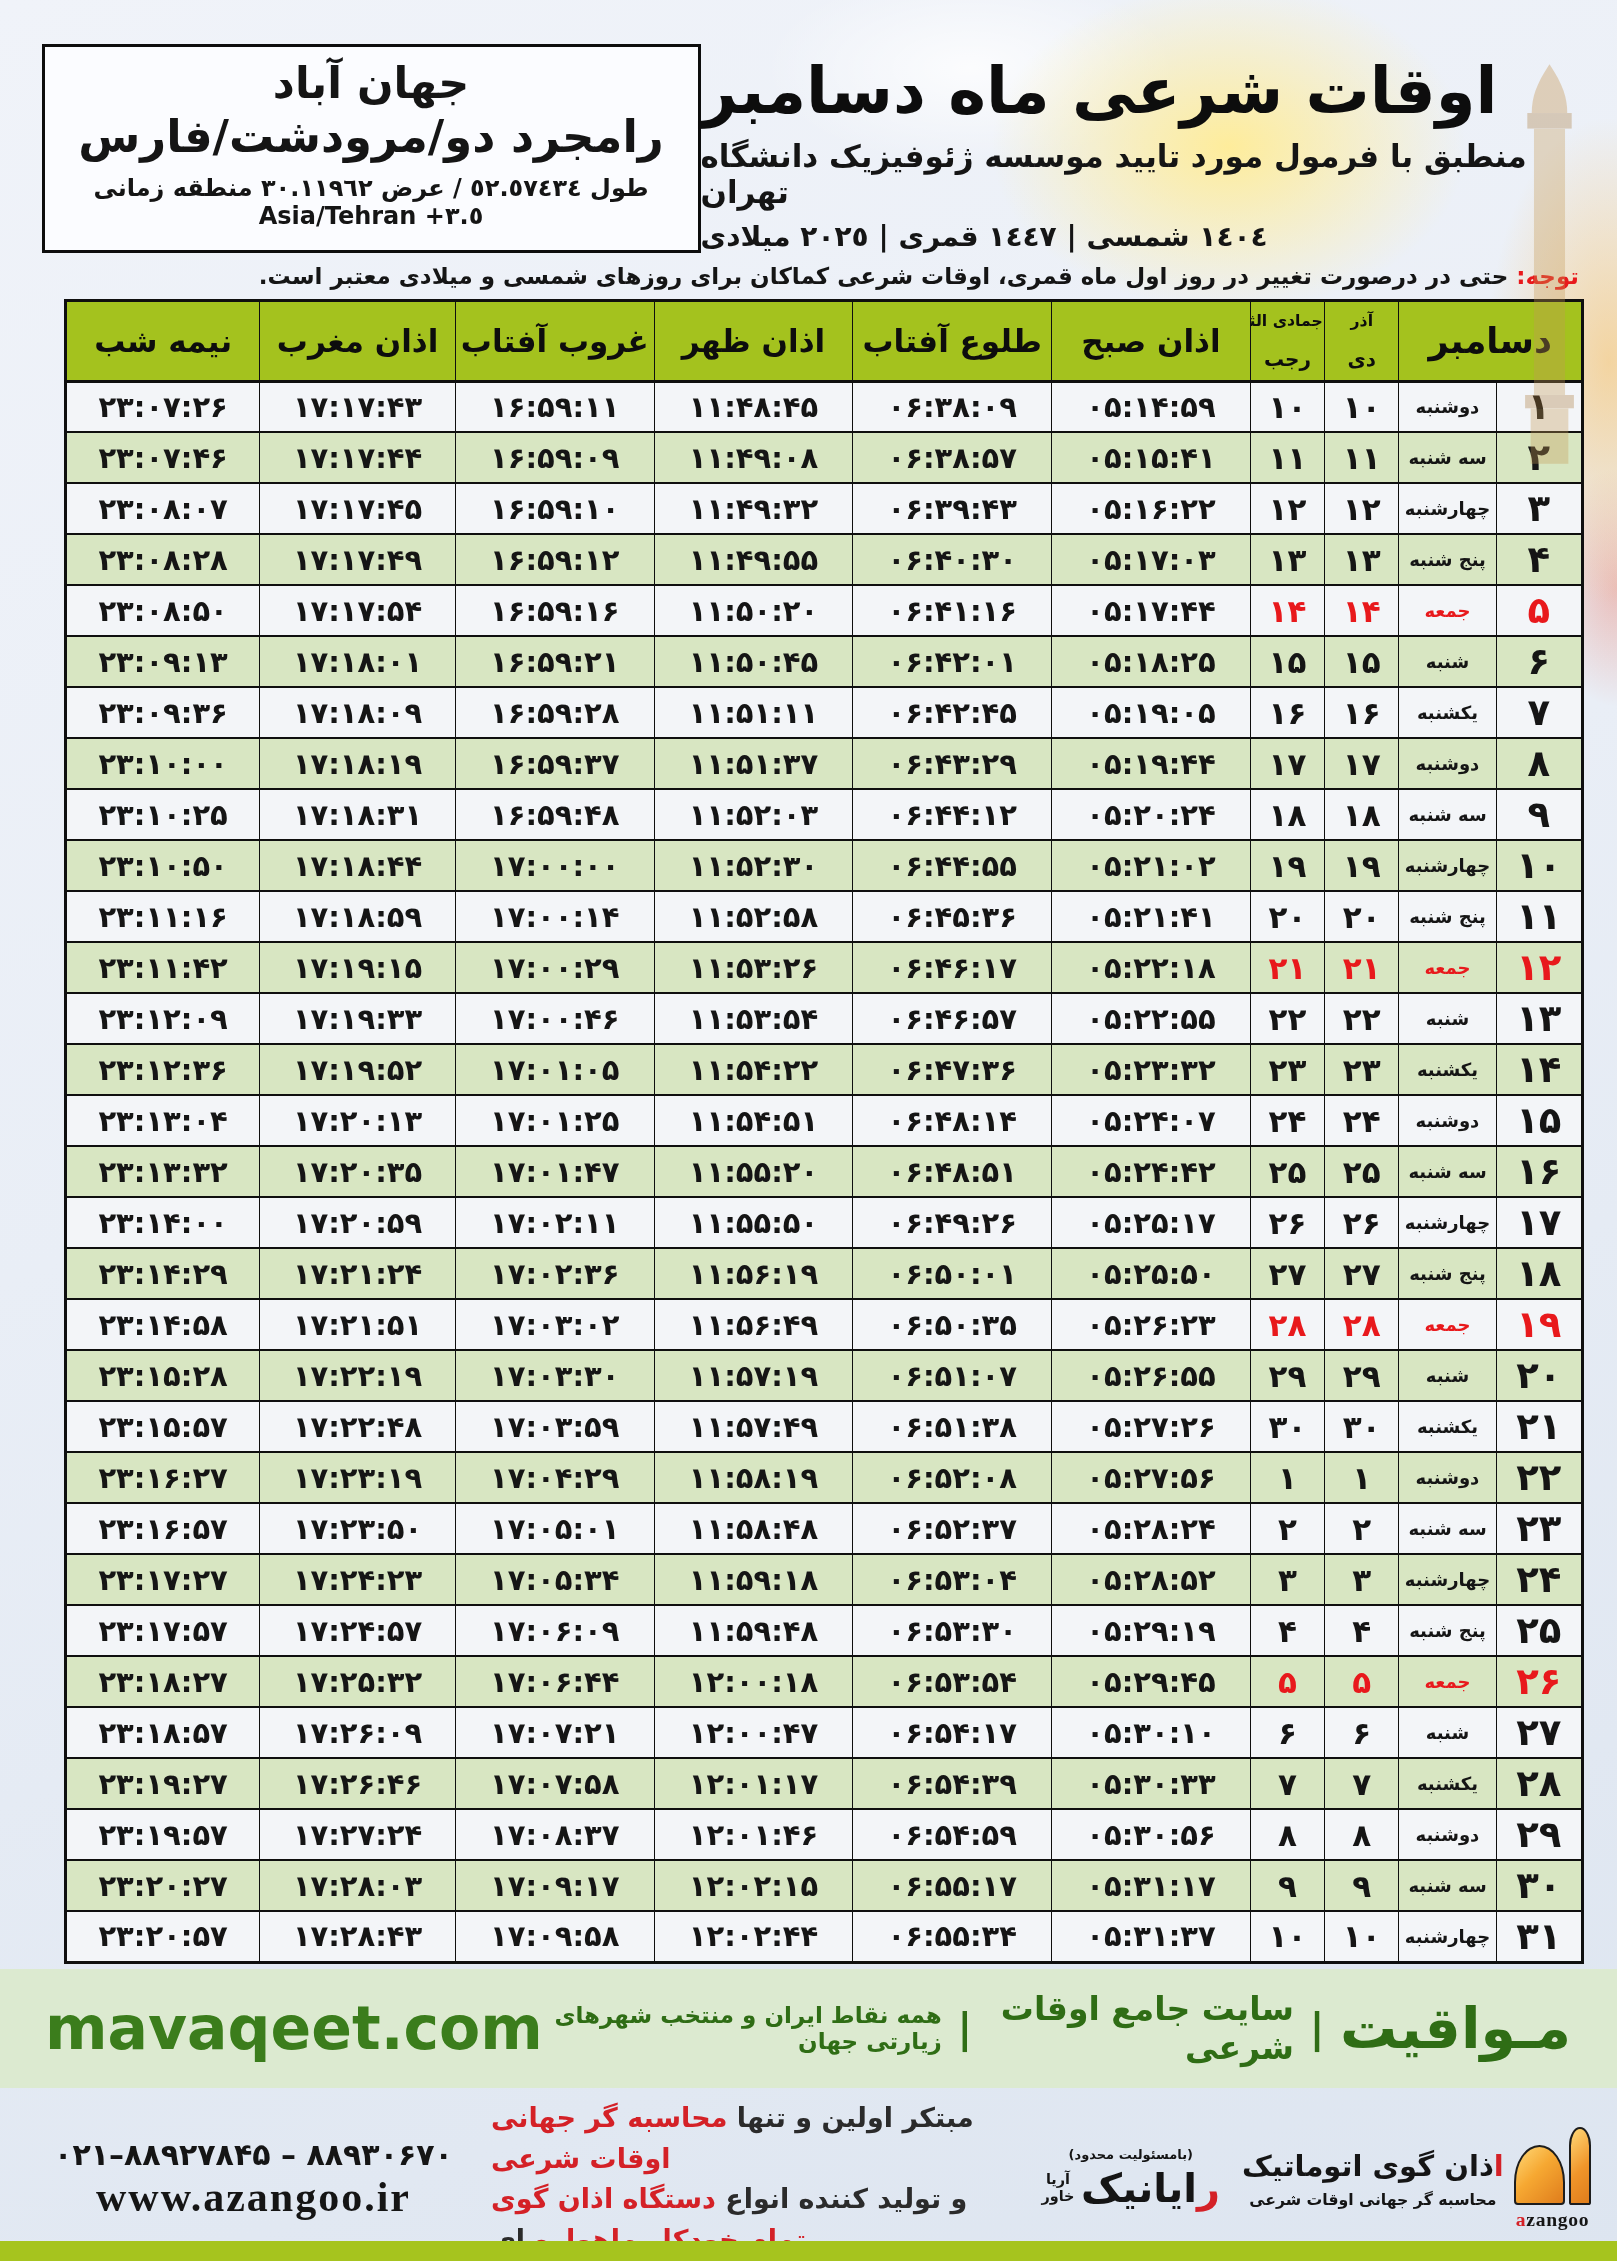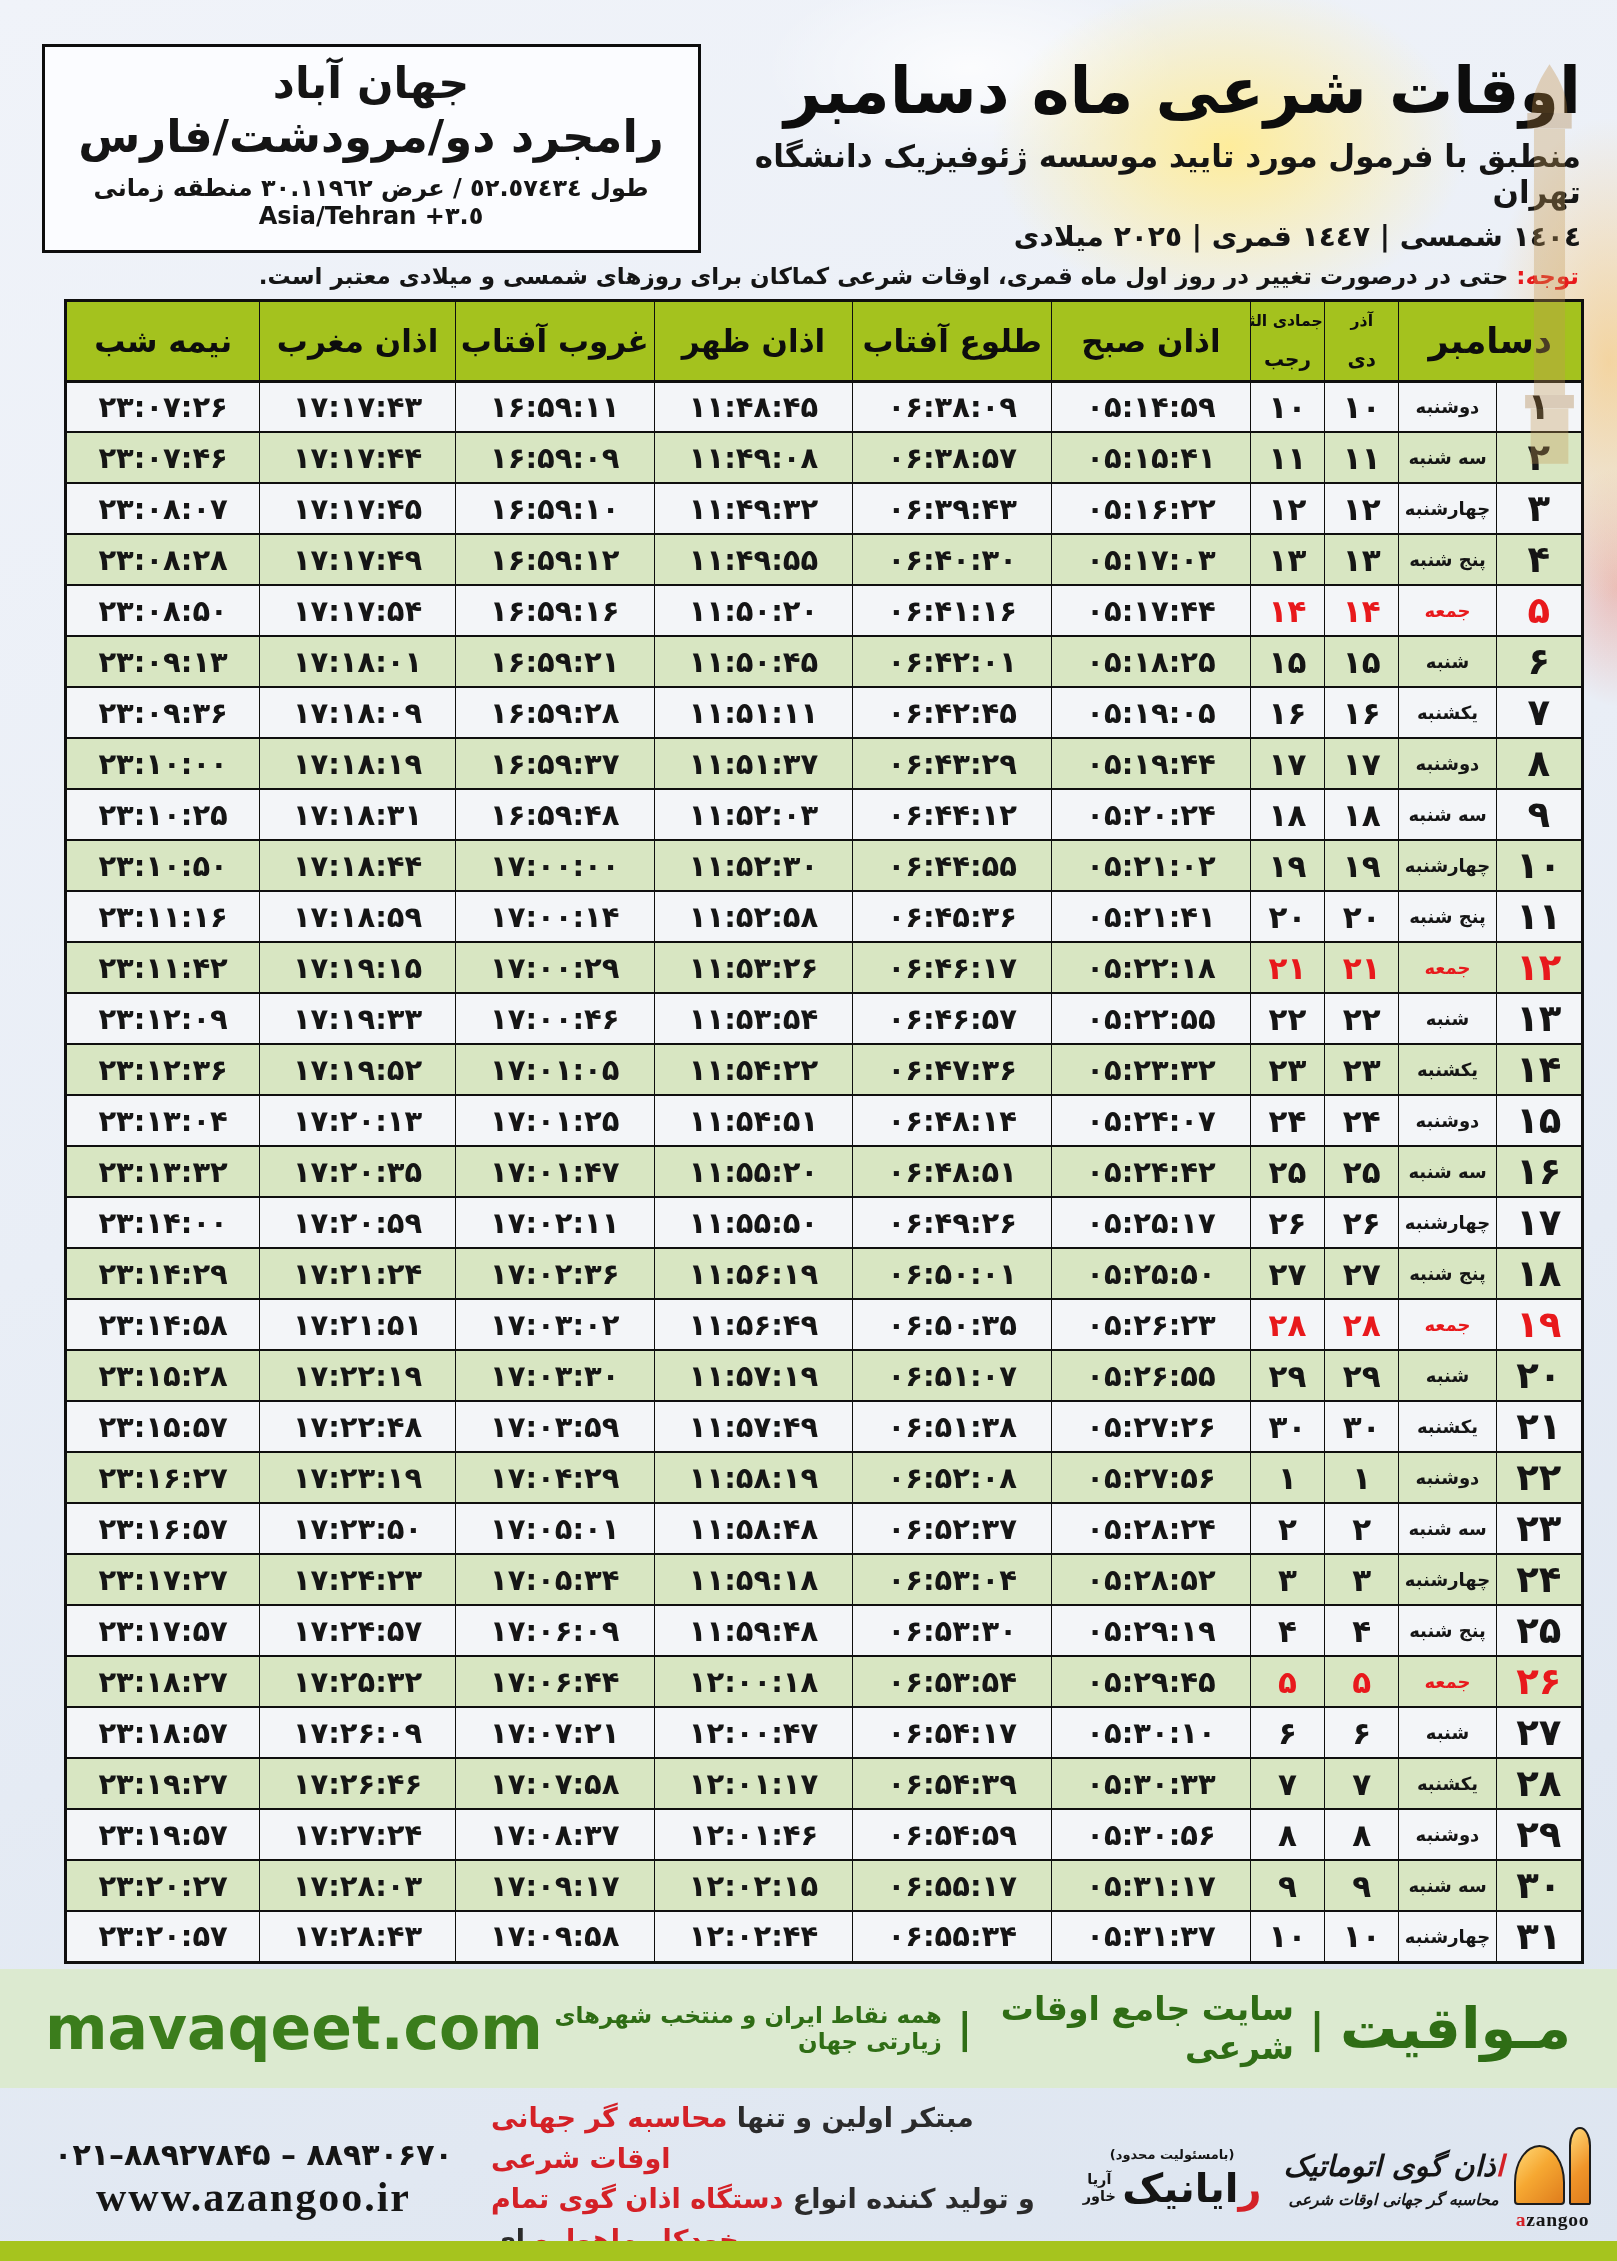--- a/index.html
+++ b/index.html
@@ -11,21 +11,21 @@
       radial-gradient(ellipse 339px 235px at 76% 6.5%, rgba(255,236,150,.95), rgba(255,236,150,0) 70%),
       radial-gradient(ellipse 170px 339px at 99.5% 16%, rgba(250,190,90,.55), rgba(250,190,90,0) 72%),
       radial-gradient(ellipse 104px 170px at 100% 26%, rgba(235,80,50,.30), rgba(235,80,50,0) 70%),
       radial-gradient(ellipse 274px 130px at 60% 3%, rgba(255,255,255,.8), rgba(255,255,255,0) 75%),
       linear-gradient(160deg,#f0f3f9 0%, #e9eef6 45%, #dde5f0 100%);
   }
   
   .minaret{ position:absolute; top:62px; right:11.7px; opacity:.33; }
   
   .header{ display:flex; flex-direction:row; padding:36px 36px 0 36px; }
-  .title-block{ flex:1.15; text-align:right; padding-top:19.6px; }
+  .title-block{ flex:1.15; text-align:left; padding-top:19.6px; }
   .main-title{ font-size:64px; line-height:1.1; color:#0d0d0d; }
   .subtitle{ font-size:31px; margin-top:11.7px; }
   .dates-line{ font-size:28px; margin-top:10.4px; }
   .location-box{
     width:659px; min-height:164px; margin-top:7.8px; margin-left:6.5px;
     border:3.3px solid #0d0d0d; background:rgba(252,253,255,.92);
     text-align:center; padding:11.7px 13px 9px;
   }
   .loc-city{ font-size:43px; }
   .loc-region{ font-size:45px; margin-top:2px; }
@@ -82,21 +82,21 @@
     border-radius:50% 50% 3.9px 3.9px / 62% 62% 3.9px 3.9px;
     background:linear-gradient(135deg,#ffd978,#f6a832 45%,#df7d1c);
   }
   .dome-small{
     width:22px; height:78px; border:2px solid #1d1d1d;
     border-radius:50% 50% 2.6px 2.6px / 24% 24% 2.6px 2.6px;
     background:linear-gradient(135deg,#ffd978,#f0952a 55%,#df7d1c);
   }
   .azangoo-word{ font-size:19.6px; letter-spacing:0.7px; direction:ltr;font-family:Liberation Serif, serif; }
   .azangoo-word .red{ color:#d42127; }
-  .azangoo-texts{ text-align:center;font-style:italic; }
+  .azangoo-texts{ text-align:center; }
   .azangoo-title{ font-size:29px; }
   .azangoo-title .red{ color:#d42127; }
   .azangoo-sub{ font-size:15.7px; margin-top:6.5px; }
   .rayanik{ text-align:center; }
   .rayanik .note{ font-size:13px; }
   .rayanik .name-row{ display:flex; align-items:center; justify-content:center; gap:6.5px; margin-top:2.6px; }
   .rayanik .name{ font-size:40px; }
   .rayanik .name .red{ color:#d42127; }
   .rayanik .sub{ font-size:14.4px; line-height:1.2; white-space:pre-line; }
   .promo{ flex:1; text-align:left; font-size:27px; line-height:1.5; color:#2b2b2b; }

